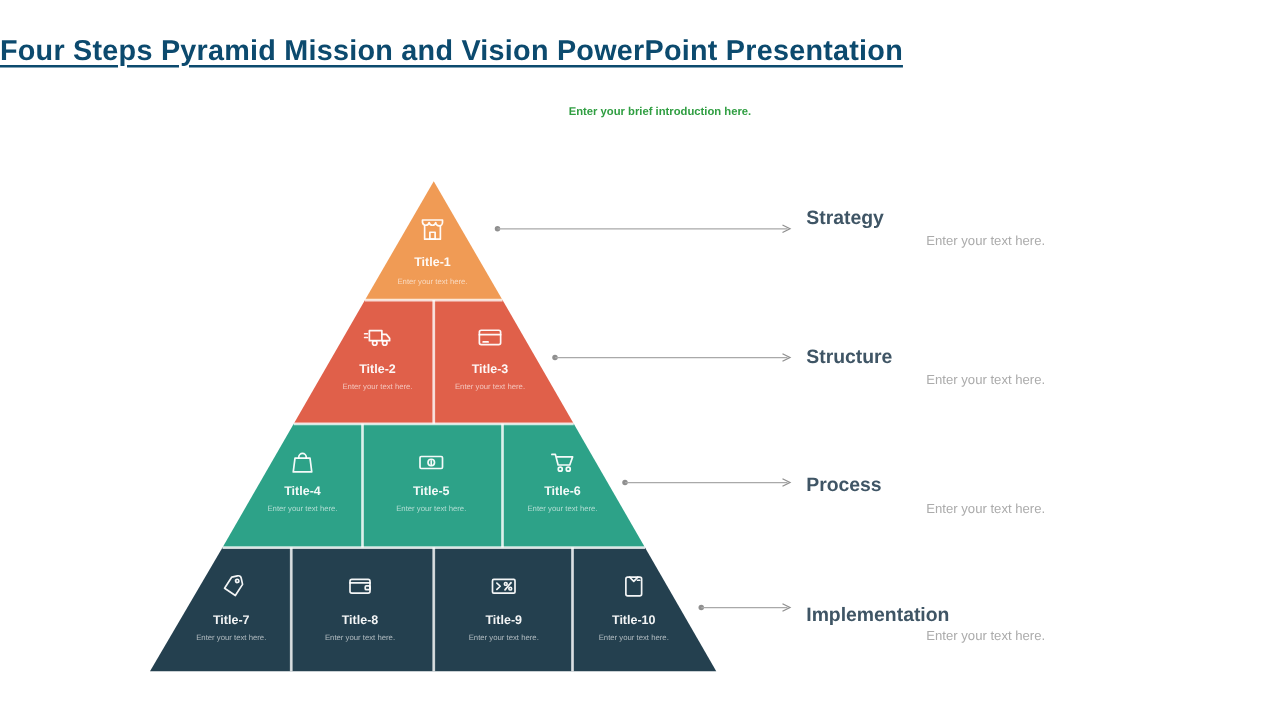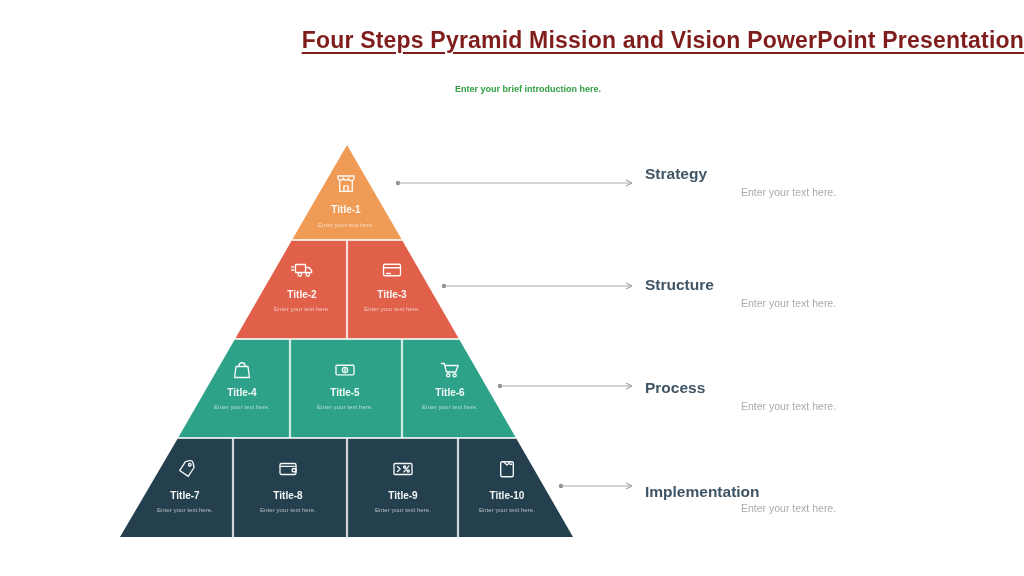--- a/index.html
+++ b/index.html
@@ -1,19 +1,19 @@
 <!DOCTYPE html>
 <html><head>
 <meta charset="utf-8">
 <style>
   html,body{margin:0;padding:0;background:#ffffff;}
   .slide{position:relative;width:1024px;height:576px;background:#ffffff;overflow:hidden;
          font-family:"Liberation Sans", sans-serif;}
-  .title{position:absolute;top:27px;left:0;width:100%;margin:0;text-align:right;
-         font-size:23px;font-weight:bold;color:#7f1d1d;text-decoration:underline;
+  .title{position:absolute;top:27px;left:0;width:100%;margin:0;text-align:left;
+         font-size:23px;font-weight:bold;color:#0c4a6e;text-decoration:underline;
          text-decoration-thickness:2px;text-underline-offset:4px;letter-spacing:.2px;}
   .intro{position:absolute;top:84px;left:0;width:100%;text-align:center;
          font-size:9px;font-weight:bold;color:#2F9E41;margin-left:16px;}
   .scene{position:absolute;left:0;top:0;width:1024px;height:576px;}
   svg text{font-family:"Liberation Sans", sans-serif;}
   .cell-title{font-size:10px;font-weight:bold;fill:rgba(255,255,255,.95);text-anchor:middle;}
   .cell-sub{font-size:6.2px;fill:rgba(255,255,255,.62);text-anchor:middle;}
   .legend-label{font-size:15.5px;font-weight:bold;fill:#3F5565;}
   .legend-sub{font-size:10.5px;fill:#ABABAB;}
   .icon{stroke:rgba(255,255,255,.95);stroke-width:1.35;fill:none;

